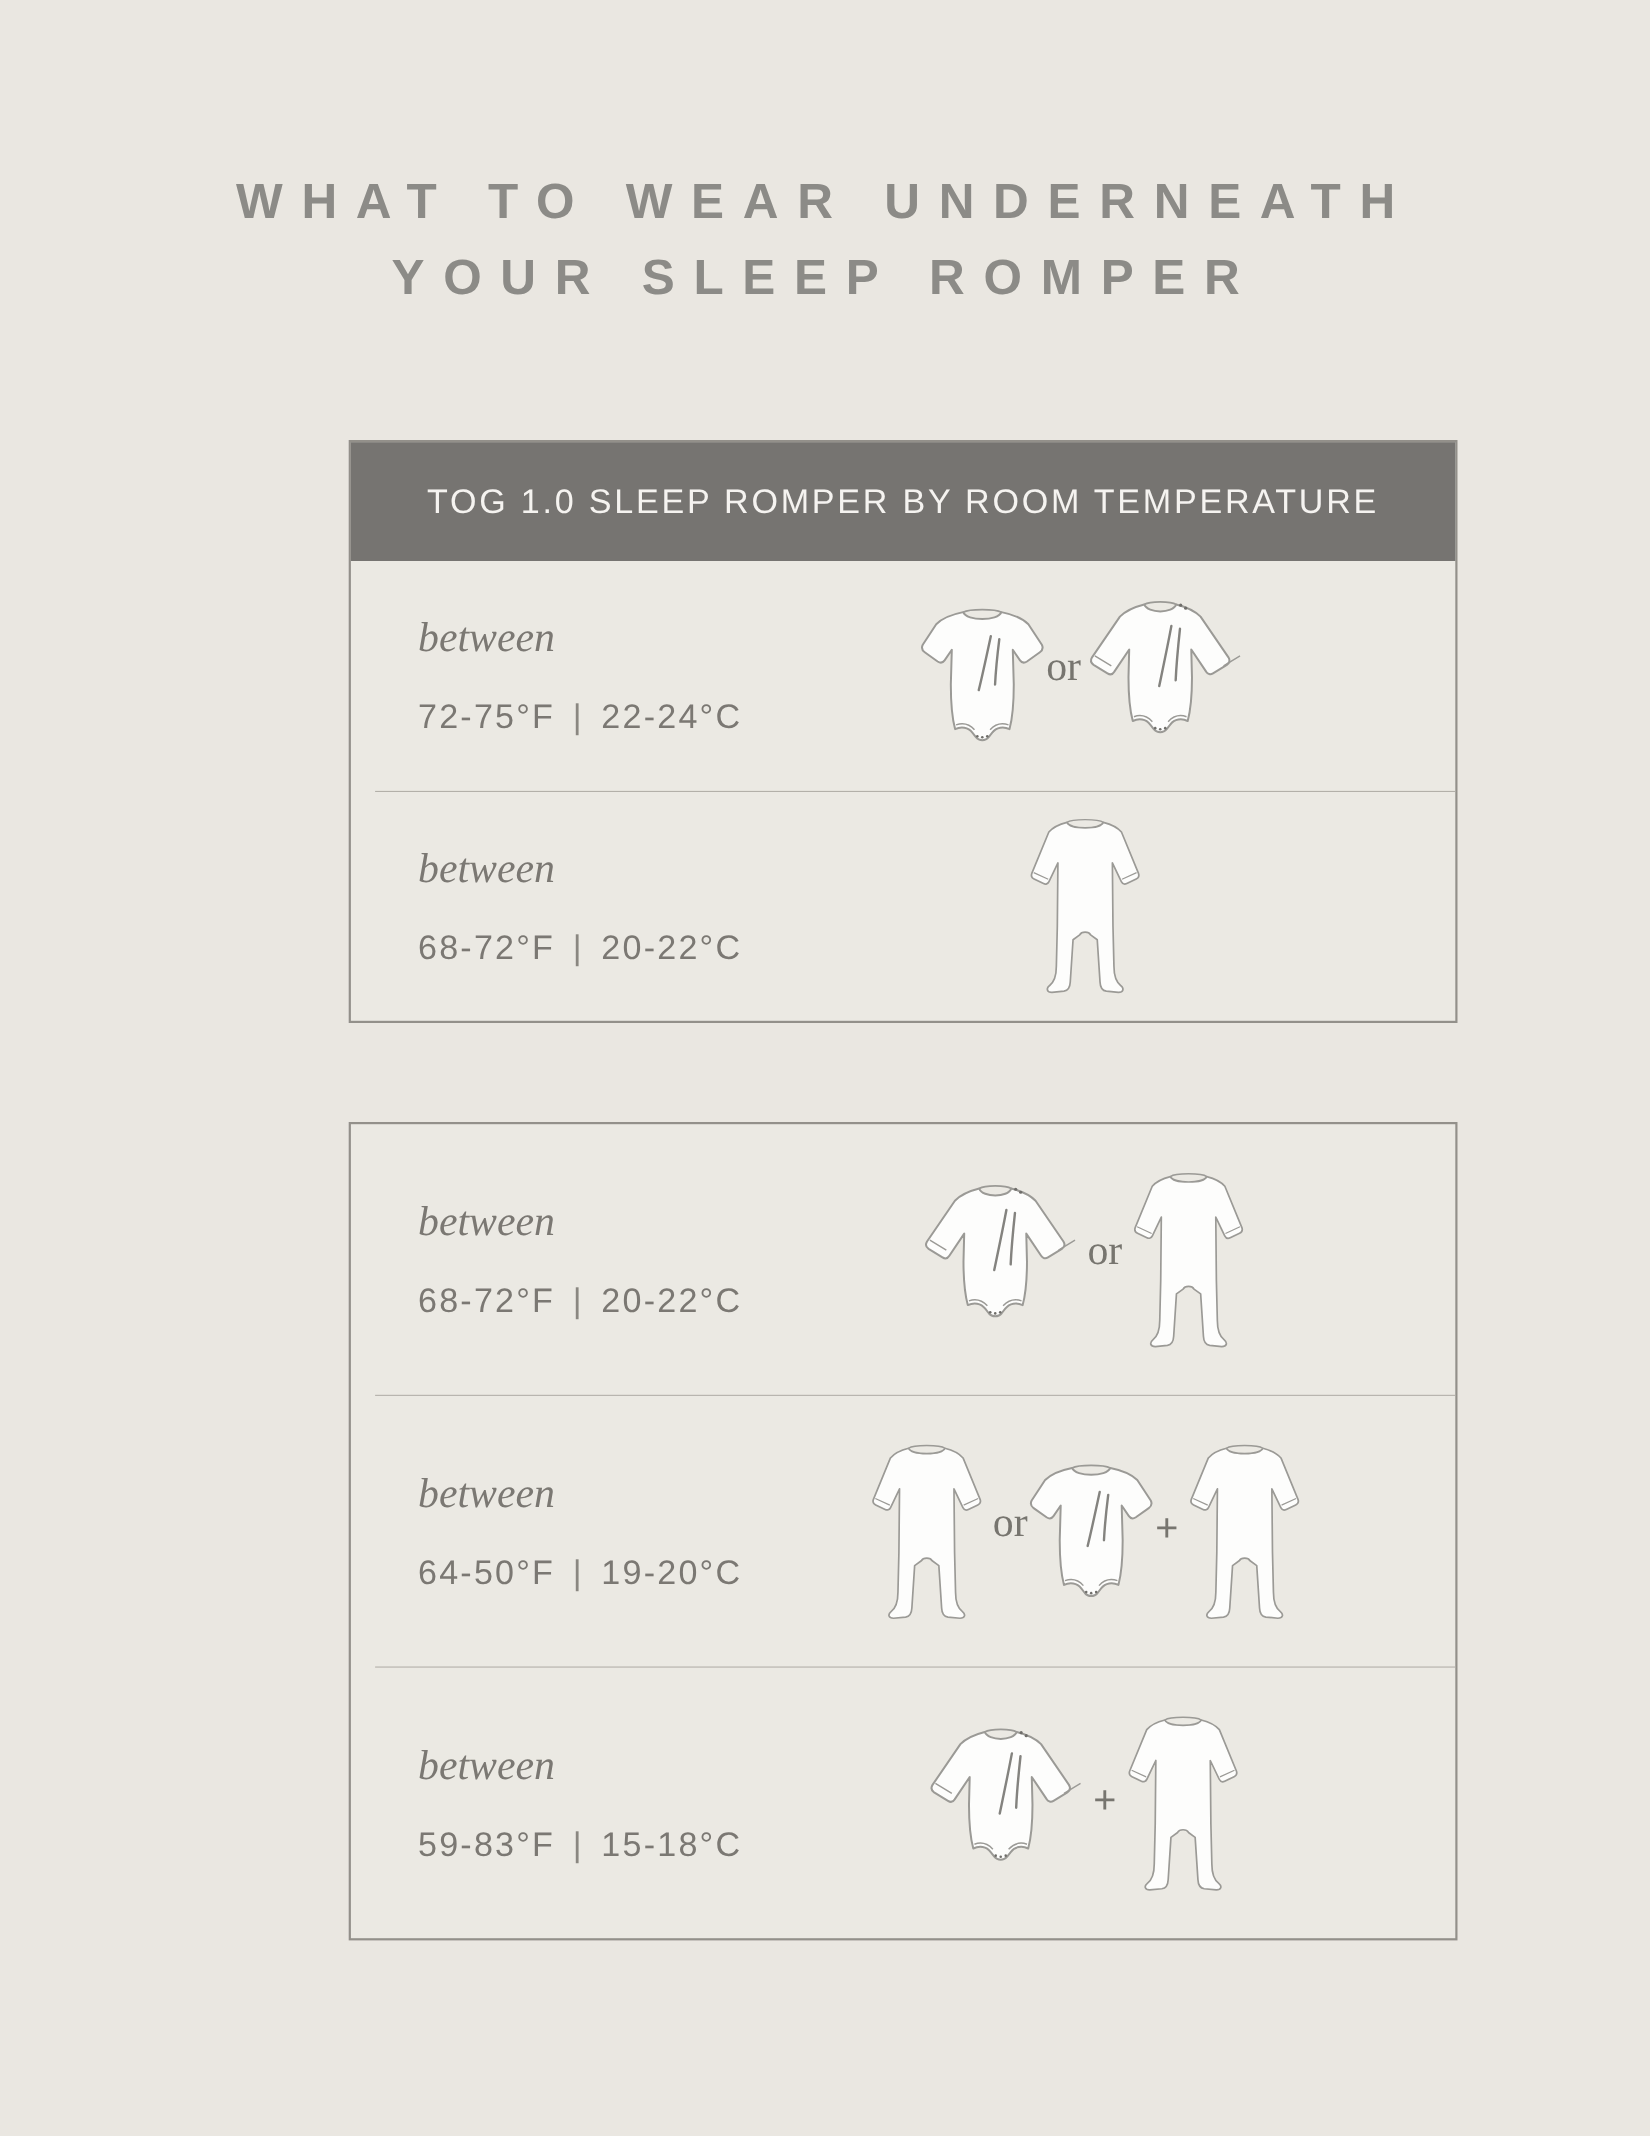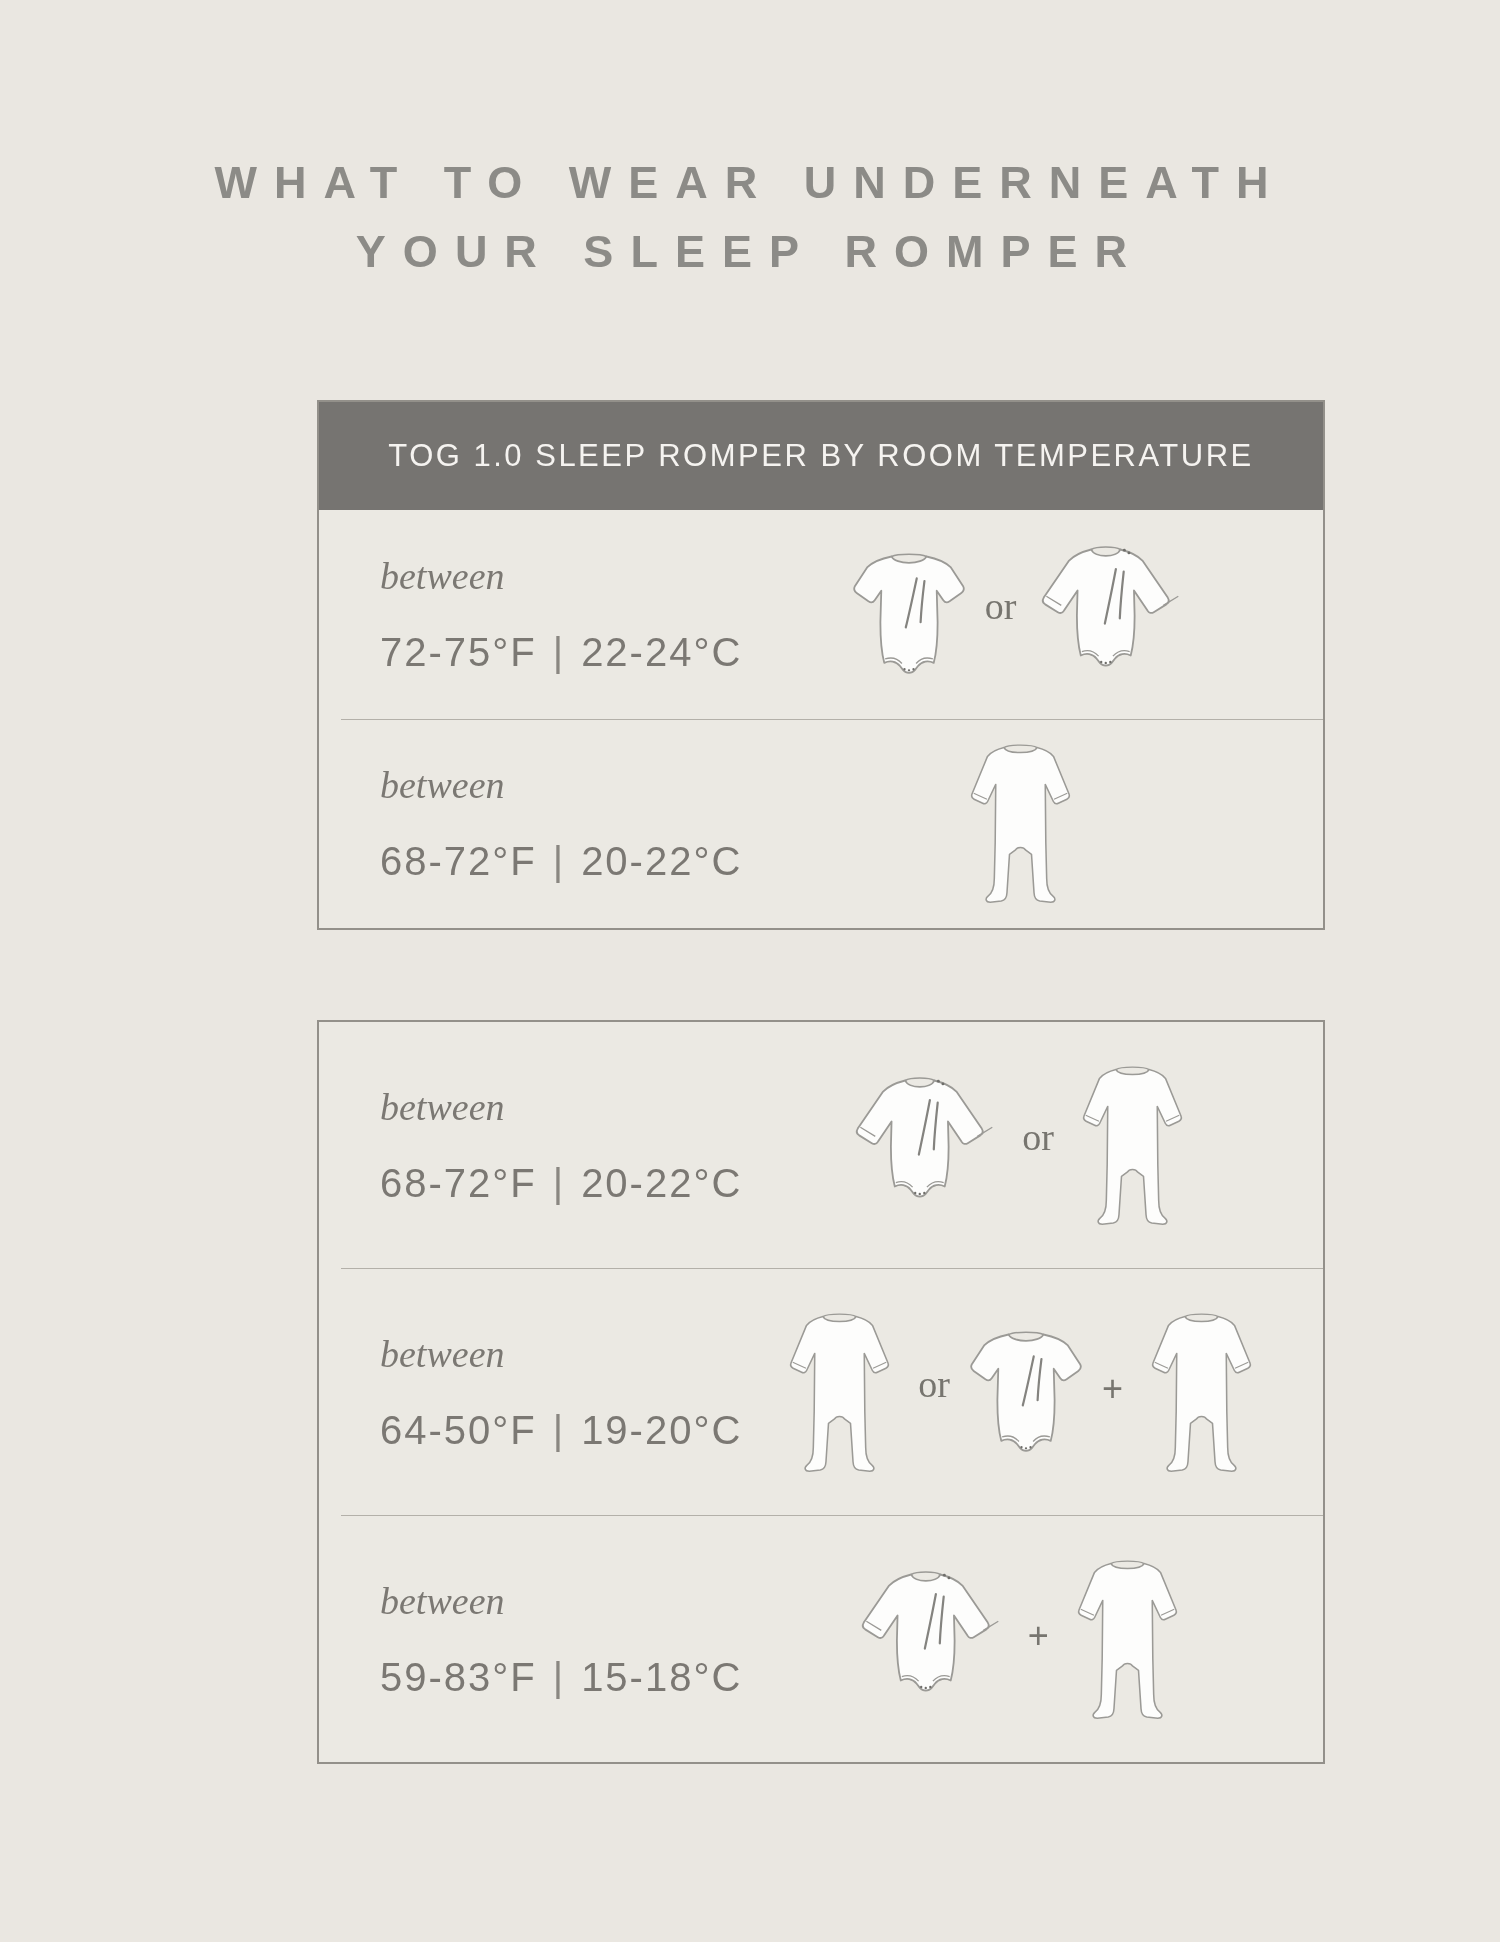--- a/index.html
+++ b/index.html
@@ -46,27 +46,27 @@
   }
   .left-col{
     flex:0 0 350px;box-sizing:border-box;padding-left:61px;
     display:flex;flex-direction:column;gap:37px;
   }
   .between{
     font-family:"Liberation Serif", serif;font-style:italic;
     font-size:38px;color:#7b7873;line-height:1;
   }
   .temps{
-    font-size:40px;color:#7b7873;letter-spacing:2px;line-height:1;
+    font-size:31px;color:#7b7873;letter-spacing:2px;line-height:1;
     white-space:nowrap;
   }
   .temps .pipe{color:#8a8781;margin:0 16px;font-weight:300;}
   .icon-area{
     flex:1;display:flex;align-items:center;justify-content:center;
-    gap:18px;padding-right:24px;
+    padding-right:24px;
   }
   .garment{display:block;}
   .garment svg{display:block;width:100%;height:100%;}
   .icon-short-sleeve-bodysuit{width:116px;height:129px;}
   .icon-long-sleeve-bodysuit{width:156px;height:143px;}
   .icon-footed-romper{width:121px;height:165px;}
   .connector{
     color:#77756f;line-height:1;align-self:center;margin-top:-16px;
   }
   .connector-or{font-family:"Liberation Serif", serif;font-size:38px;}

